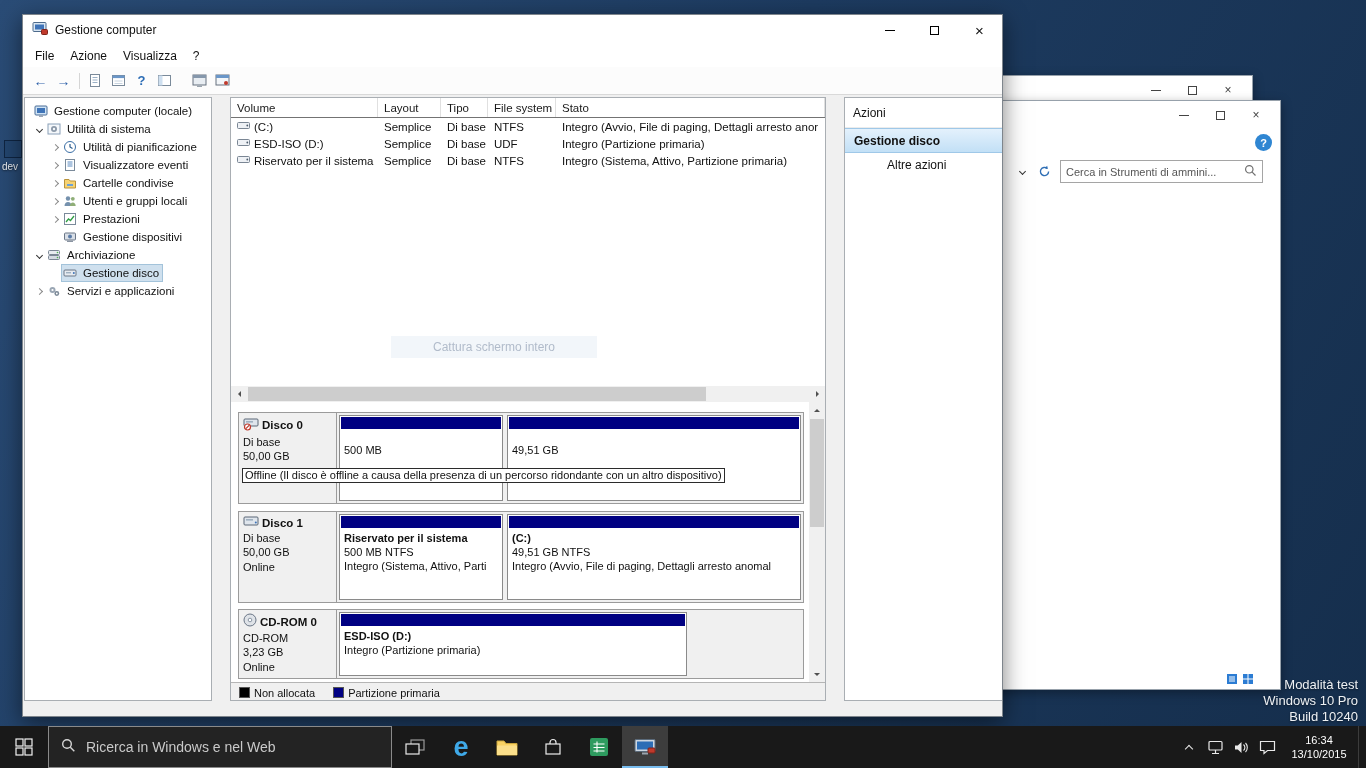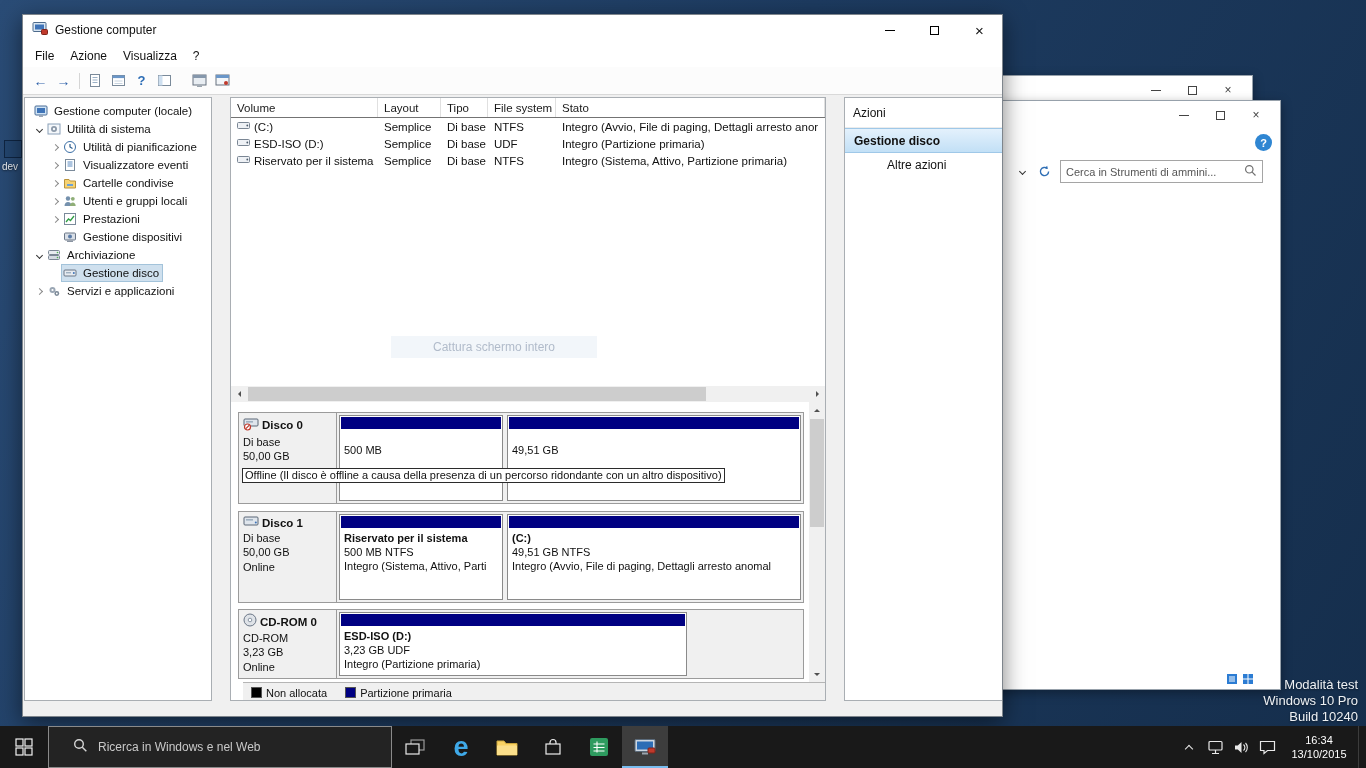--- a/index.html
+++ b/index.html
@@ -84,41 +84,41 @@
   .dl-name{font-weight:bold;font-size:11.5px;display:flex;align-items:center;gap:3px;white-space:nowrap}
   .disk-parts{flex:1;position:relative}
   .part{position:absolute;top:2px;bottom:2px;background:#fff;border:1px solid #8a8a8a;overflow:hidden}
   .p-a{left:2px;width:164px}.p-b{left:170px;width:294px}.p-cd{left:2px;width:348px}
   .part-stripe{height:12px;background:#000082;margin:1px 1px 2px 1px}
   .part-body{padding:1px 4px;font-size:11px;line-height:14px;color:#111;white-space:nowrap;overflow:hidden}
   .pb-title{font-weight:bold}
   .pb-size-only{padding-top:12px}
   .offline-note{position:absolute;left:3px;top:55px;height:15px;line-height:13px;background:#fff;border:1px solid #2b2b2b;
     font-size:11px;padding:0 2px;white-space:nowrap;z-index:4;color:#111}
-  .legend{position:absolute;left:12px;top:584px;width:100%;height:20px;background:#f0f0f0;border-top:1px solid #b5b5b5;
+  .legend{position:absolute;left:0;top:584px;width:100%;height:20px;background:#f0f0f0;border-top:1px solid #b5b5b5;
     display:flex;align-items:center;padding-left:8px;gap:18px;font-size:11px;color:#111}
   .lg{display:flex;align-items:center;gap:4px}
   .sw{width:11px;height:11px;border:1px solid #555;flex:none}
   .sw0{background:#000000}.sw1{background:#000082}
 
   
   .actions-pane{width:189px;height:604px;background:#fff;border:1px solid #a9aeb3;font-size:12px;flex:none}
   .ap-title{height:30px;display:flex;align-items:center;padding-left:8px;border-bottom:1px solid #ececec;color:#111}
   .ap-sec{height:25px;display:flex;align-items:center;padding:0 9px;font-weight:bold;color:#111;
     background:linear-gradient(#e4f1fc,#c2e0f6);border-top:1px solid #9fc8e8;border-bottom:1px solid #9fc8e8}
   .spacer{flex:1}
   .chev-up{width:6px;height:6px;border-left:1.5px solid #222;border-top:1.5px solid #222;transform:rotate(45deg);margin-top:4px}
   .ap-more{height:24px;display:flex;align-items:center;padding:0 8px 0 42px;color:#111}
   .tri-r-s{width:0;height:0;border:4px solid transparent;border-left-color:#1a1a1a;margin-left:auto}
 
   
   .taskbar{position:absolute;left:0;top:726px;width:1366px;height:42px;background:#191919;display:flex;align-items:stretch;z-index:50}
   .tb-start{width:48px;display:flex;align-items:center;justify-content:center;flex:none}
   .tb-search{width:344px;border:1px solid #8a8a8a;background:#232323;display:flex;align-items:center;
-    padding-left:24px;gap:10px;color:#c9c9c9;font-size:12px;flex:none;white-space:nowrap;overflow:hidden}
+    padding-left:12px;gap:10px;color:#c9c9c9;font-size:14px;flex:none;white-space:nowrap;overflow:hidden}
   .tb-btn{width:46px;display:flex;align-items:center;justify-content:center;flex:none}
   .tb-active{background:rgba(255,255,255,.16);box-shadow:inset 0 -2px 0 #79bdef}
   .edge-e{font-size:27px;font-weight:bold;color:#3fa9e8;line-height:1}
   .tb-tray{margin-left:auto;display:flex;align-items:stretch}
   .tray-btn{width:26px;display:flex;align-items:center;justify-content:center;flex:none}
   .chev-u{width:6px;height:6px;border-left:1.4px solid #e8e8e8;border-top:1.4px solid #e8e8e8;transform:rotate(45deg);margin-top:3px}
   .tb-clock{width:78px;display:flex;flex-direction:column;align-items:center;justify-content:center;
     color:#fff;font-size:11px;line-height:14px;flex:none}
   .show-desk{width:8px;border-left:1px solid #3c3c3c;flex:none}
 </style>
@@ -587,21 +587,20 @@
                 </div>
               <div>CD-ROM</div>
               <div>3,23 GB</div>
               <div>Online</div>
             </div>
             <div class="disk-parts">
               <div class="part p-cd">
                 <div class="part-stripe"></div>
                 <div class="part-body">
                   <div class="pb-title">ESD-ISO (D:)</div>
-                  <div>3,23 GB UDF</div>
                   <div>Integro (Partizione primaria)</div>
                 </div>
               </div>
             </div>
           </div>
 
           <div class="vscroll">
             <span class="sb-btn" style="top:0;right:0">
                 <span class="tri tri-u"></span>
               </span>

